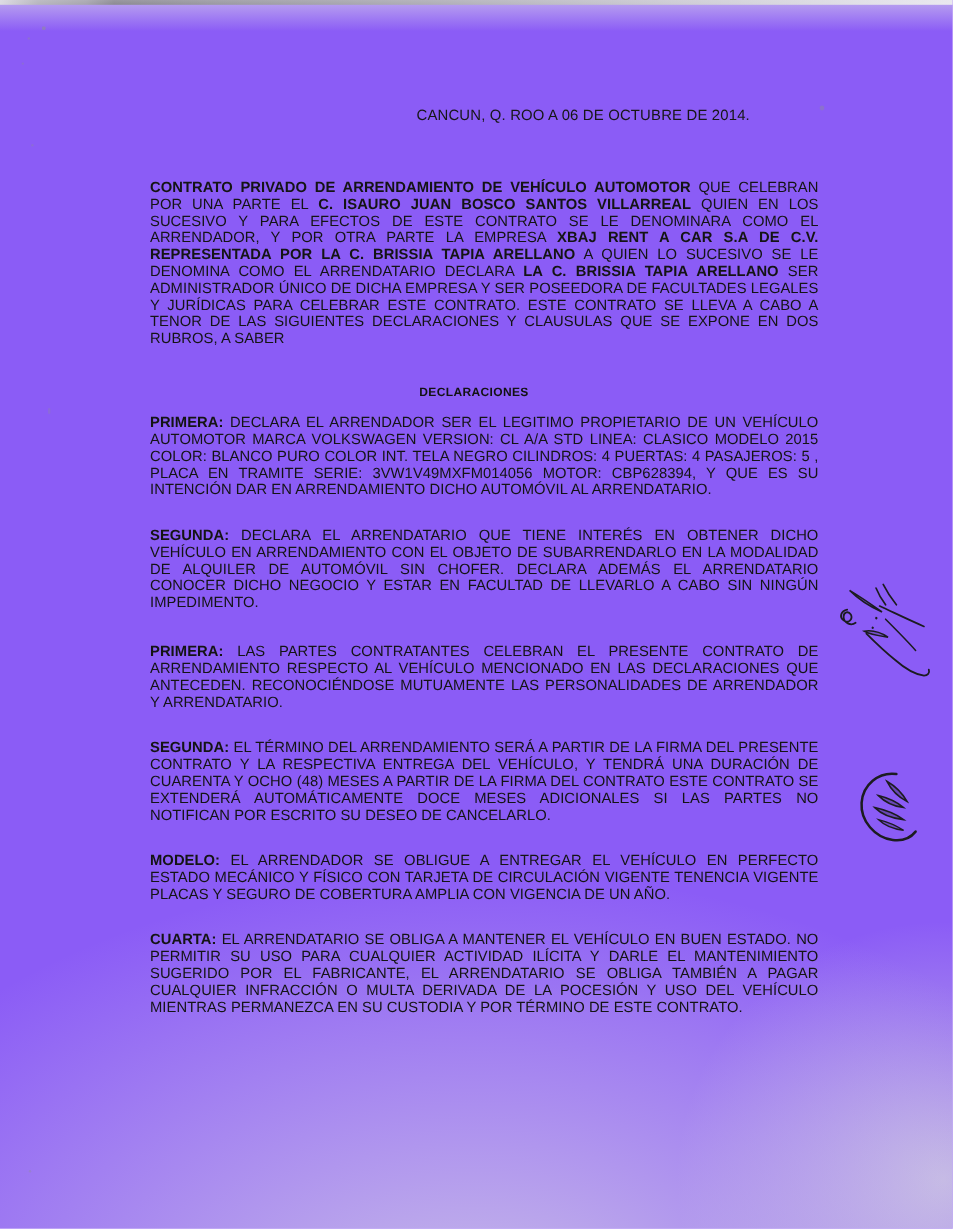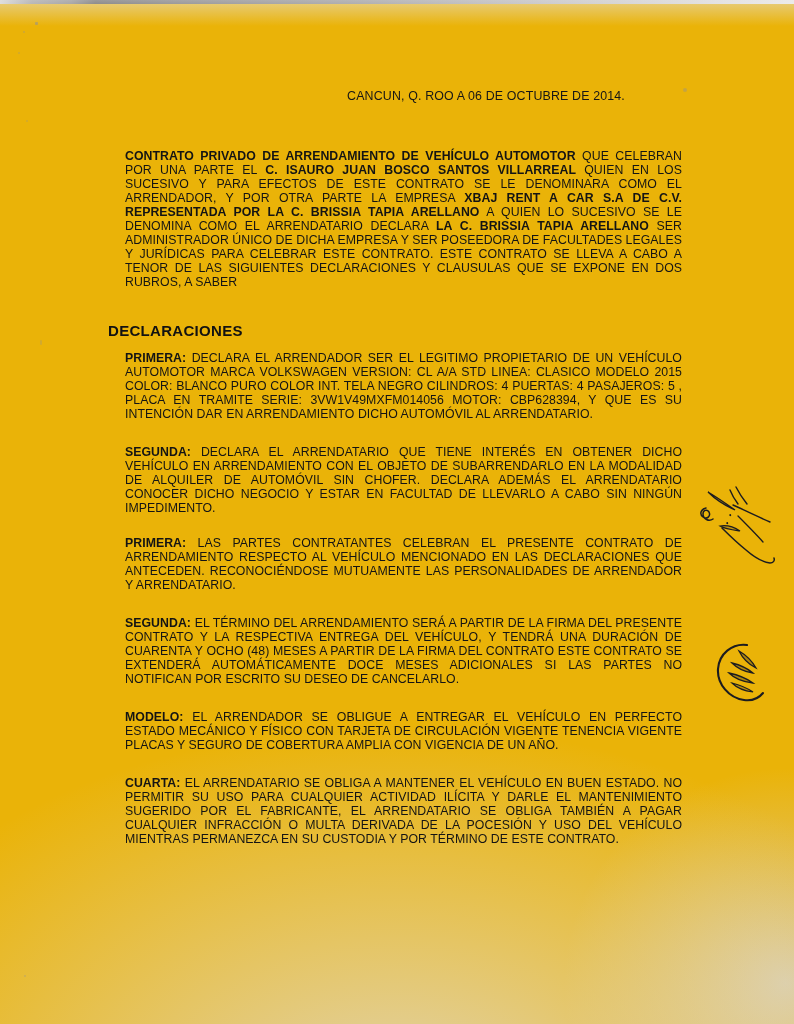--- a/index.html
+++ b/index.html
@@ -5,21 +5,21 @@
 <style>
   html, body {
     margin: 0;
     padding: 0;
     background: #ffffff;
   }
   .page {
     position: relative;
     width: 794px;
     height: 1024px;
-    background: #eab308;
+    background: #8b5cf6;
     overflow: hidden;
     font-family: "Liberation Sans", sans-serif;
     color: #111111;
   }
   
   .scan-tint {
     position: absolute;
     inset: 0;
     pointer-events: none;
     background:
@@ -65,22 +65,23 @@
     text-justify: inter-word;
     letter-spacing: 0.05px;
     color: #141414;
   }
   p.para:last-child { margin-bottom: 0; }
 
   .b { font-weight: bold; }
 
   h2.section-head {
     margin: 0 0 12px 0;
-    font-size: 15px;
+    font-size: 10px;
     font-weight: bold;
+    text-align: center;
     letter-spacing: 0.3px;
     color: #121212;
   }
 
   .block-opening { position: absolute; left: 108px; top: 149px; width: 574px; }
   .block-declaraciones { position: absolute; left: 108px; top: 322px; width: 574px; }
   .block-clausulas { position: absolute; left: 108px; top: 536px; width: 574px; }
 
   .spacer-sm { height: 9px; }
 

